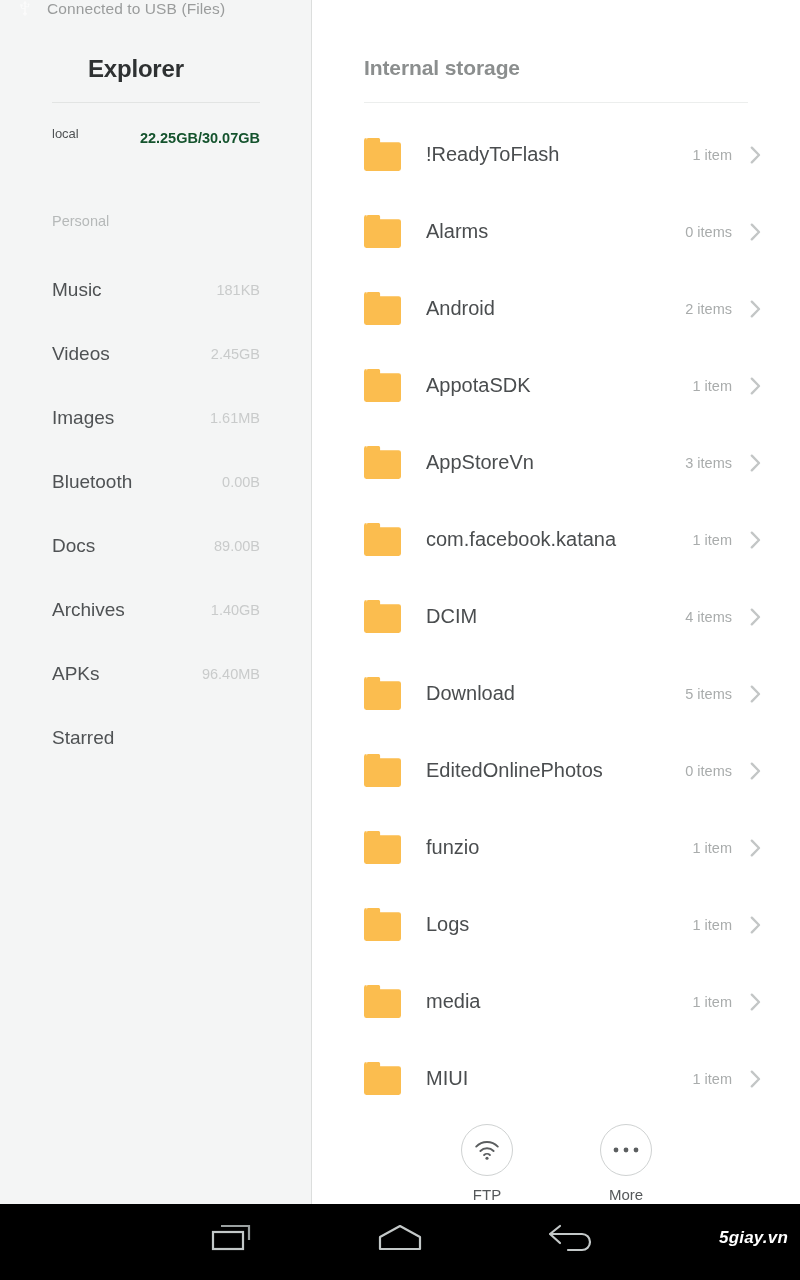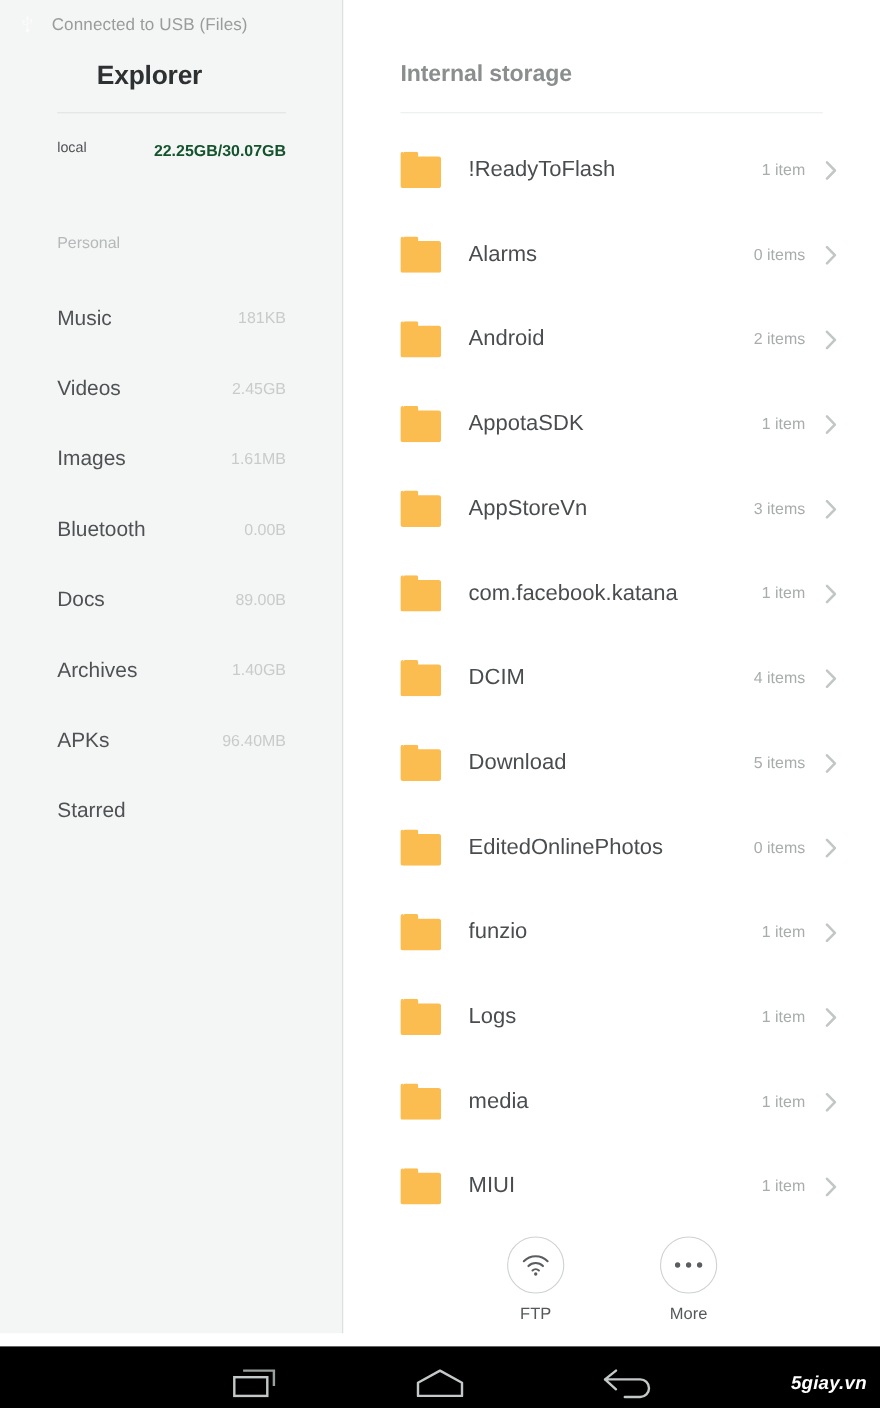--- a/index.html
+++ b/index.html
@@ -29,21 +29,21 @@
     background: #f4f5f5;
     border-right: 1px solid #dcdedd;
   }
 
   .status-row {
     position: absolute;
     left: 0; top: 0;
     width: 312px;
     height: 32px;
     display: flex;
-    align-items: flex-end;
+    align-items: flex-start;
     padding-left: 16px;
   }
   .usb-icon {
     width: 18px; height: 20px;
     flex: 0 0 auto;
     margin-top: -2px;
   }
   .status-text {
     margin-left: 13px;
     font-size: 15.5px;
@@ -227,21 +227,21 @@
     margin-top: 10px;
     font-size: 15px;
     color: #55585a;
   }
 
   
   #navbar {
     position: absolute;
     left: 0; bottom: 0;
     width: 800px;
-    height: 56px;
+    height: 76px;
     background: #000000;
   }
   .nav-btn {
     position: absolute;
     top: 0;
     height: 68px;
     width: 110px;
     display: flex;
     align-items: center;
     justify-content: center;

